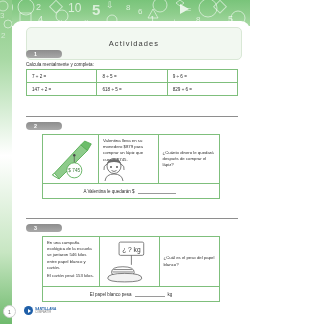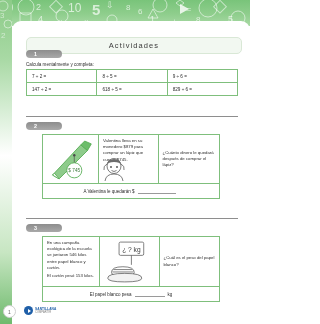--- a/index.html
+++ b/index.html
@@ -37,25 +37,25 @@
     position: absolute; left: 12px; top: 21px;
     width: 238px; height: 303px;
     background: #ffffff;
     border-top-left-radius: 9px;
     border-top-right-radius: 9px;
   }
 
   
   .title-banner {
     position: absolute; left: 26px; top: 27px;
-    width: 216px; height: 17px;
+    width: 216px; height: 33px;
     background: #f2f8f1;
     border: 1px solid #d9e8d6;
     border-radius: 5px;
-    display: flex; align-items: center; justify-content: center; margin-top: 10px;
+    display: flex; align-items: center; justify-content: center;
   }
   .title-banner .t {
     font-size: 7.5px;
     letter-spacing: 1.1px;
     color: #3b3b3b;
     font-weight: 400;
   }
 
   
   .rule {

